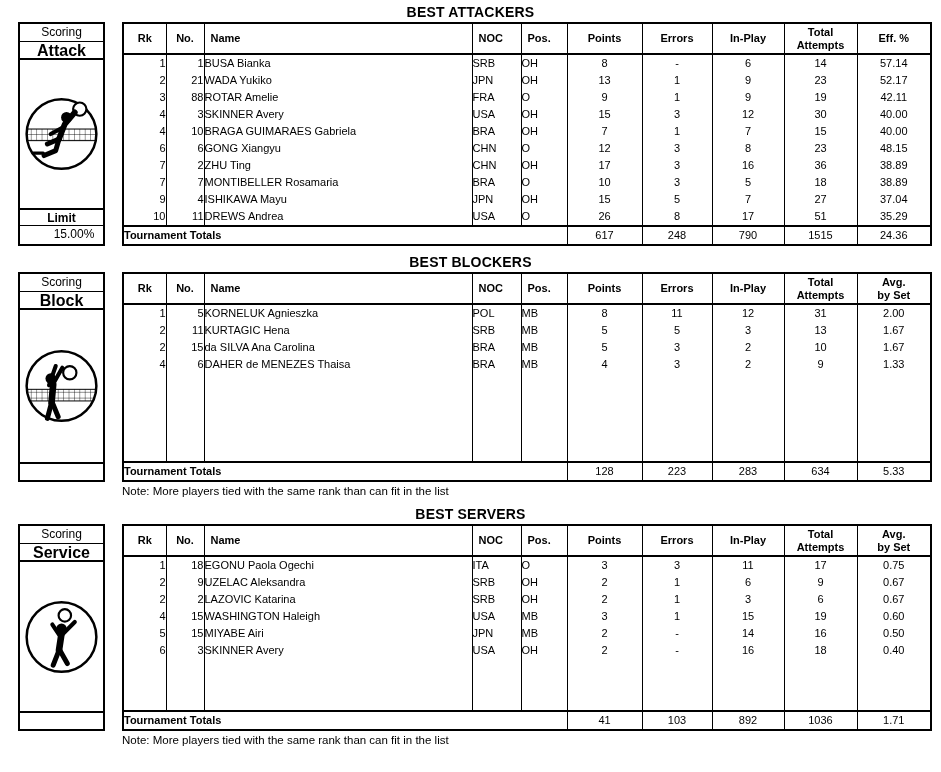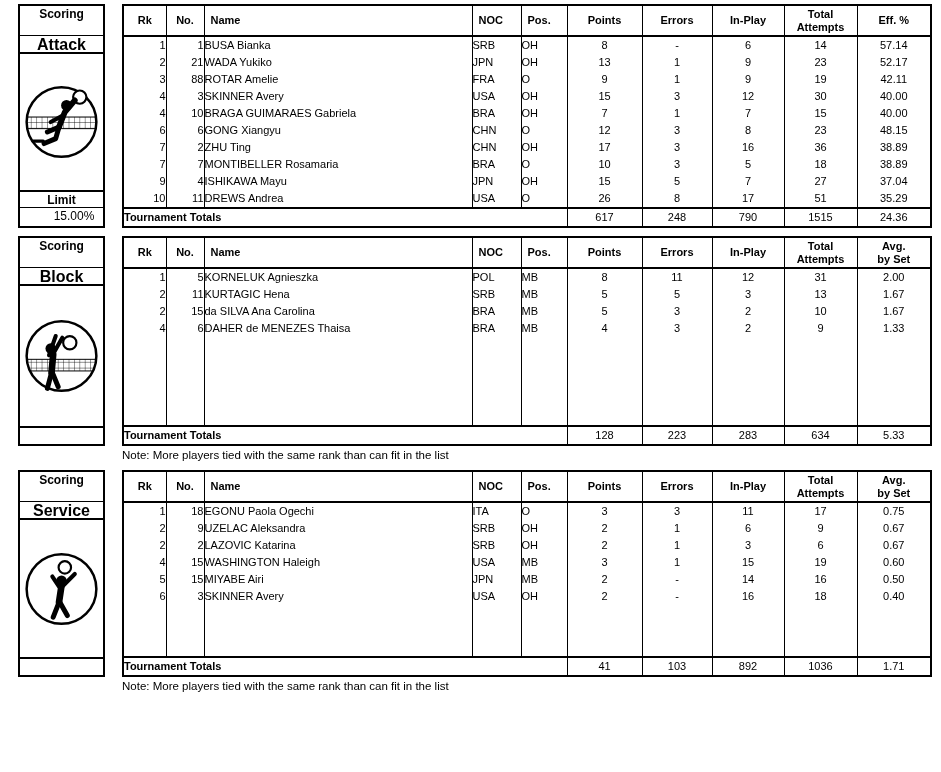--- a/index.html
+++ b/index.html
@@ -14,21 +14,21 @@
   }
   .sec1 { padding-top: 4px; }
   .sec2, .sec3 { margin-top: 8px; }
   .band { display: flex; align-items: stretch; margin-left: 18px; }
   
   .sidebar {
     width: 87px; border: 2px solid #000; display: flex; flex-direction: column;
     background: #fff; flex: none;
   }
   .sb-line1 {
-    height: 30px; line-height: 17px; text-align: center; font-weight: bold;
+    height: 18px; line-height: 17px; text-align: center; font-weight: normal;
     font-size: 12px; border-bottom: 1px solid #000;
   }
   .sb-line2 {
     height: 18px; line-height: 17px; text-align: center; font-weight: bold;
     font-size: 16px; border-bottom: 2px solid #000;
   }
   .sb-icon { flex: 1; display: flex; align-items: center; justify-content: center; }
   .sb-foot-label {
     height: 18px; line-height: 16px; text-align: center; font-weight: bold;
     font-size: 12px; border-top: 2px solid #000; border-bottom: 1px solid #000;
@@ -63,20 +63,21 @@
   .totals-num { text-align: center; }
   .note { font-size: 11.5px; line-height: 13px; margin: 3px 0 0 122px; }
   svg .fig { fill: none; stroke: #000; stroke-linecap: round; stroke-linejoin: round; }
 </style>
 </head>
 <body>
 
 <div class="page">
 
   <div class="sec1">
+    <div class="section-title">BEST ATTACKERS</div>
     <div class="band">
       <aside class="sidebar">
         <div class="sb-line1">Scoring</div>
         <div class="sb-line2">Attack</div>
         <div class="sb-icon">
           <svg width="84" height="96" viewBox="0 0 100 112">
             <defs>
               <clipPath id="clipA">
                   <circle cx="50" cy="56" r="42"></circle>
                 </clipPath>
@@ -263,20 +264,21 @@
             <td class="totals-num">790</td>
             <td class="totals-num">1515</td>
             <td class="totals-num">24.36</td>
           </tr>
         </tfoot>
       </table>
     </div>
   </div>
 
   <div class="sec2">
+    <div class="section-title">BEST BLOCKERS</div>
     <div class="band">
       <aside class="sidebar">
         <div class="sb-line1">Scoring</div>
         <div class="sb-line2">Block</div>
         <div class="sb-icon">
           <svg width="84" height="96" viewBox="0 0 100 112">
             <defs>
               <clipPath id="clipB">
                   <circle cx="50" cy="56" r="42"></circle>
                 </clipPath>
@@ -403,20 +405,21 @@
             <td class="totals-num">634</td>
             <td class="totals-num">5.33</td>
           </tr>
         </tfoot>
       </table>
     </div>
     <div class="note">Note: More players tied with the same rank than can fit in the list</div>
   </div>
 
   <div class="sec3">
+    <div class="section-title">BEST SERVERS</div>
     <div class="band">
       <aside class="sidebar">
         <div class="sb-line1">Scoring</div>
         <div class="sb-line2">Service</div>
         <div class="sb-icon">
           <svg width="84" height="96" viewBox="0 0 100 112">
             <circle cx="50" cy="56" r="42" fill="none" stroke="#000" stroke-width="3"></circle>
             <circle cx="54" cy="30" r="7.5" fill="#fff" stroke="#000" stroke-width="2.6"></circle>
             <circle cx="50" cy="46" r="6.3" fill="#000"></circle>
             <path class="fig" d="M50 52 L47 72" stroke-width="8"></path>

